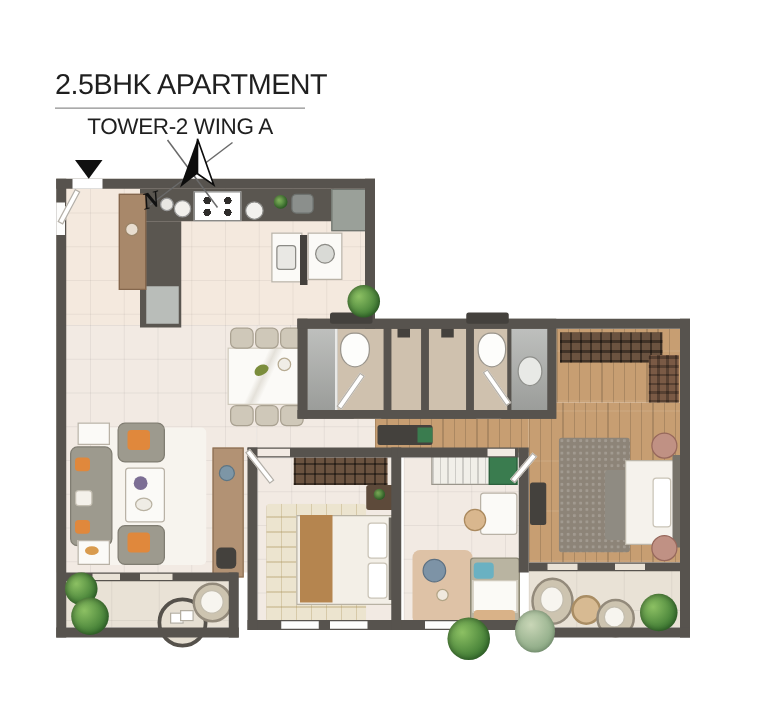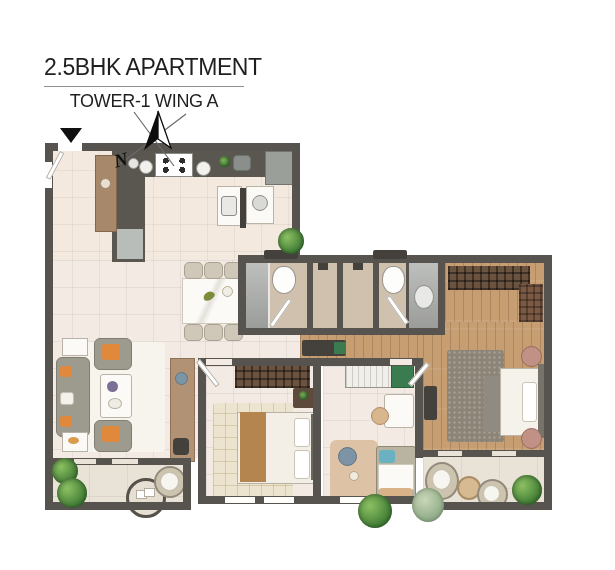--- a/index.html
+++ b/index.html
@@ -70,21 +70,21 @@
        border-top:15px solid #101010;z-index:6;}
   .nlabel{font-family:"Liberation Serif",serif;font-style:italic;font-weight:bold;font-size:19px;fill:#111;}
 </style>
 </head>
 <body>
 
 <div class="stage">
 
   <div class="header">
     <div class="title">2.5BHK APARTMENT</div>
-    <div class="subtitle">TOWER-1 WING A</div>
+    <div class="subtitle">TOWER-2 WING A</div>
   </div>
 
   <svg class="abs" style="left:112px;top:108px;z-index:6" width="80" height="62" viewBox="0 0 80 62">
     <line x1="8" y1="56" x2="74" y2="6" stroke="#6a6a6a" stroke-width="1.2"></line>
     <line x1="22" y1="4" x2="62" y2="58" stroke="#6a6a6a" stroke-width="1.2"></line>
     <polygon points="46,3 32,42 46,31" fill="#0d0d0d"></polygon>
     <polygon points="46,3 59,40 46,31" fill="#ffffff" stroke="#0d0d0d" stroke-width="1.3"></polygon>
     <text class="nlabel" x="2" y="58" transform="rotate(-14 10 52)">N</text>
   </svg>
 

